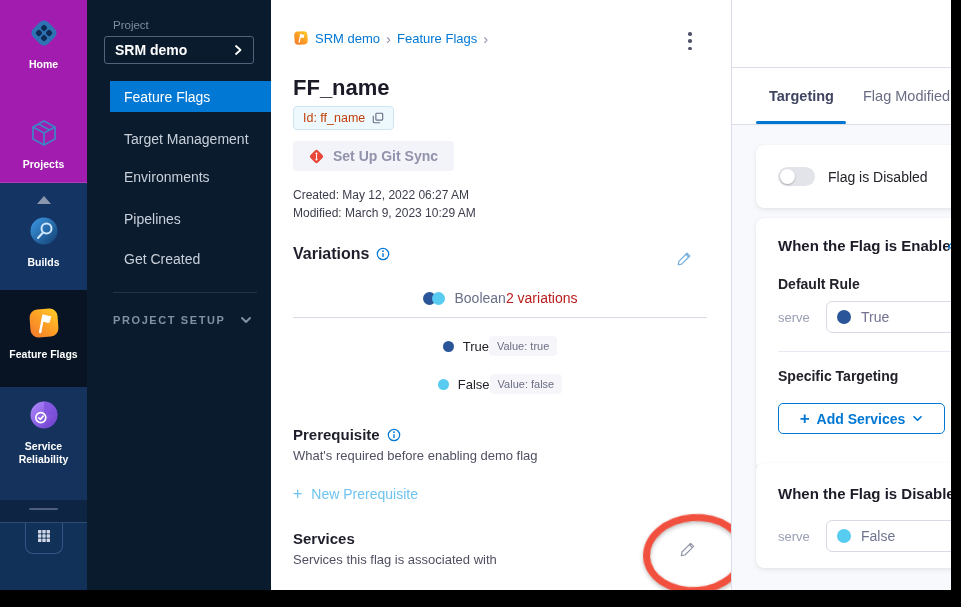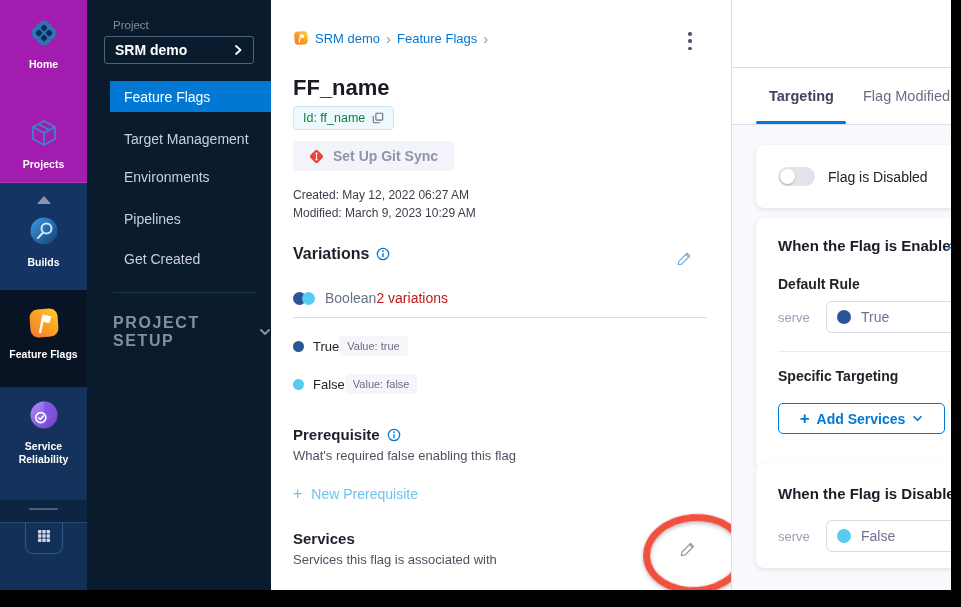--- a/index.html
+++ b/index.html
@@ -29,43 +29,43 @@
   .psb{position:absolute;left:87px;top:0;width:184px;height:590px;background:#0a1b2d;}
   .psb-label{position:absolute;left:26px;top:19px;font-size:11.5px;color:#7e8ca0;}
   .proj-select{position:absolute;left:17px;top:36px;width:150px;height:28px;border:1px solid #51637a;border-radius:3px;
                display:flex;align-items:center;justify-content:space-between;padding:0 10px;box-sizing:border-box;cursor:pointer;}
   .proj-select span{color:#fff;font-size:14px;font-weight:700;}
   .nav-active{position:absolute;left:23px;top:81px;width:161px;height:31px;background:#0278d5;display:flex;align-items:center;cursor:pointer;}
   .nav-active span{color:#fff;font-size:14px;margin-left:14px;}
   .nav-item{position:absolute;left:37px;font-size:14px;color:#c9d0da;cursor:pointer;}
   .psb-div{position:absolute;left:26px;top:292px;width:144px;height:1px;background:#223447;}
   .setup{position:absolute;left:26px;top:314px;display:flex;align-items:center;gap:14px;cursor:pointer;}
-  .setup span{font-size:16px;font-weight:700;letter-spacing:1.6px;color:#8290a4;}
+  .setup span{font-size:11px;font-weight:700;letter-spacing:1.6px;color:#8290a4;}
 
   
   .main{position:absolute;left:271px;top:0;width:460px;height:590px;background:#fff;}
   .crumbs{position:absolute;left:22px;top:30px;display:flex;align-items:center;gap:6px;}
   .crumb-link{font-size:13px;color:#0278d5;cursor:pointer;}
   .crumb-sep{font-size:15px;color:#8d93a5;line-height:13px;}
   .kebab{position:absolute;left:410px;top:31px;width:18px;height:20px;display:flex;flex-direction:column;
          align-items:center;justify-content:space-between;cursor:pointer;padding:1px 0;box-sizing:border-box;}
   .kebab i{width:3.5px;height:3.5px;border-radius:50%;background:#50536a;}
   .page-title{position:absolute;left:22px;top:75px;font-size:22px;font-weight:700;color:#1b1b28;}
   .id-badge{position:absolute;left:22px;top:106px;display:inline-flex;align-items:center;gap:7px;
             background:#eef9fe;border:1px solid #cfe5f2;border-radius:4px;padding:4px 9px;}
-  .id-badge span{font-size:12.5px;color:#15803d;}
+  .id-badge span{font-size:12.5px;color:#c2410c;}
   .git-btn{position:absolute;left:22px;top:141px;height:30px;display:inline-flex;align-items:center;gap:9px;
            background:#f3f3fa;border-radius:4px;padding:0 16px;cursor:pointer;}
   .git-btn span{font-size:14px;font-weight:700;color:#9293ab;text-align:center;}
   .meta{position:absolute;left:22px;font-size:12px;color:#3c3d4c;}
   .sec-hdr{position:absolute;left:22px;display:flex;align-items:center;gap:7px;}
   .sec-hdr .t16{font-size:16px;font-weight:700;color:#1f1f2c;}
   .sec-hdr .t15{font-size:15px;font-weight:700;color:#1f1f2c;}
   .sub{position:absolute;left:22px;font-size:13px;color:#4f5162;}
-  .row{position:absolute;left:22px;width:414px;display:flex;align-items:center;justify-content:flex-start;}
+  .row{position:absolute;left:22px;width:414px;display:flex;align-items:center;justify-content:center;}
   .dot{display:inline-block;border-radius:50%;}
   .var-type{display:flex;align-items:center;}
   .var-type .lbl{font-size:14px;color:#697086;margin-left:10px;}
   .count{font-size:14px;color:#b91c1c;}
   .hdiv{position:absolute;left:22px;width:414px;height:1px;background:#d9dae5;}
   .vname{font-size:13px;color:#22222a;margin-left:9px;}
   .vbadge{background:#f6f6fa;border-radius:4px;padding:4px 8px;font-size:11px;color:#6b6d85;}
   .newpre{position:absolute;left:22px;top:486px;display:flex;align-items:center;gap:9px;color:#6ec4ed;cursor:pointer;}
   .newpre .pl{font-size:16px;line-height:14px;}
   .newpre .lk{font-size:14px;}
@@ -314,21 +314,21 @@
     </div>
 
     <div class="sec-hdr" style="top:426px">
       <span class="t15">Prerequisite</span>
       <span style="line-height:0"><svg width="14" height="14" viewBox="0 0 14 14" fill="none" stroke="#0278d5">
               <circle cx="7" cy="7" r="5.7" stroke-width="1.2"></circle>
               <path d="M7 6.3 V10" stroke-width="1.4"></path>
               <circle cx="7" cy="4.2" r="0.9" fill="#0278d5" stroke="none"></circle>
             </svg></span>
     </div>
-    <div class="sub" style="top:448px">What's required false enabling this flag</div>
+    <div class="sub" style="top:448px">What's required before enabling demo flag</div>
     <div class="newpre">
       <span class="pl">+</span>
       <span class="lk">New Prerequisite</span>
     </div>
 
     <div class="sec-hdr" style="top:530px">
       <span class="t15">Services</span>
     </div>
     <div class="sub" style="top:552px">Services this flag is associated with</div>
     <div class="pencil-btn" style="left:408px;top:540px"><svg width="18" height="18" viewBox="0 0 18 18" fill="none" stroke="#9094a8" stroke-width="1.2" stroke-linejoin="round">

